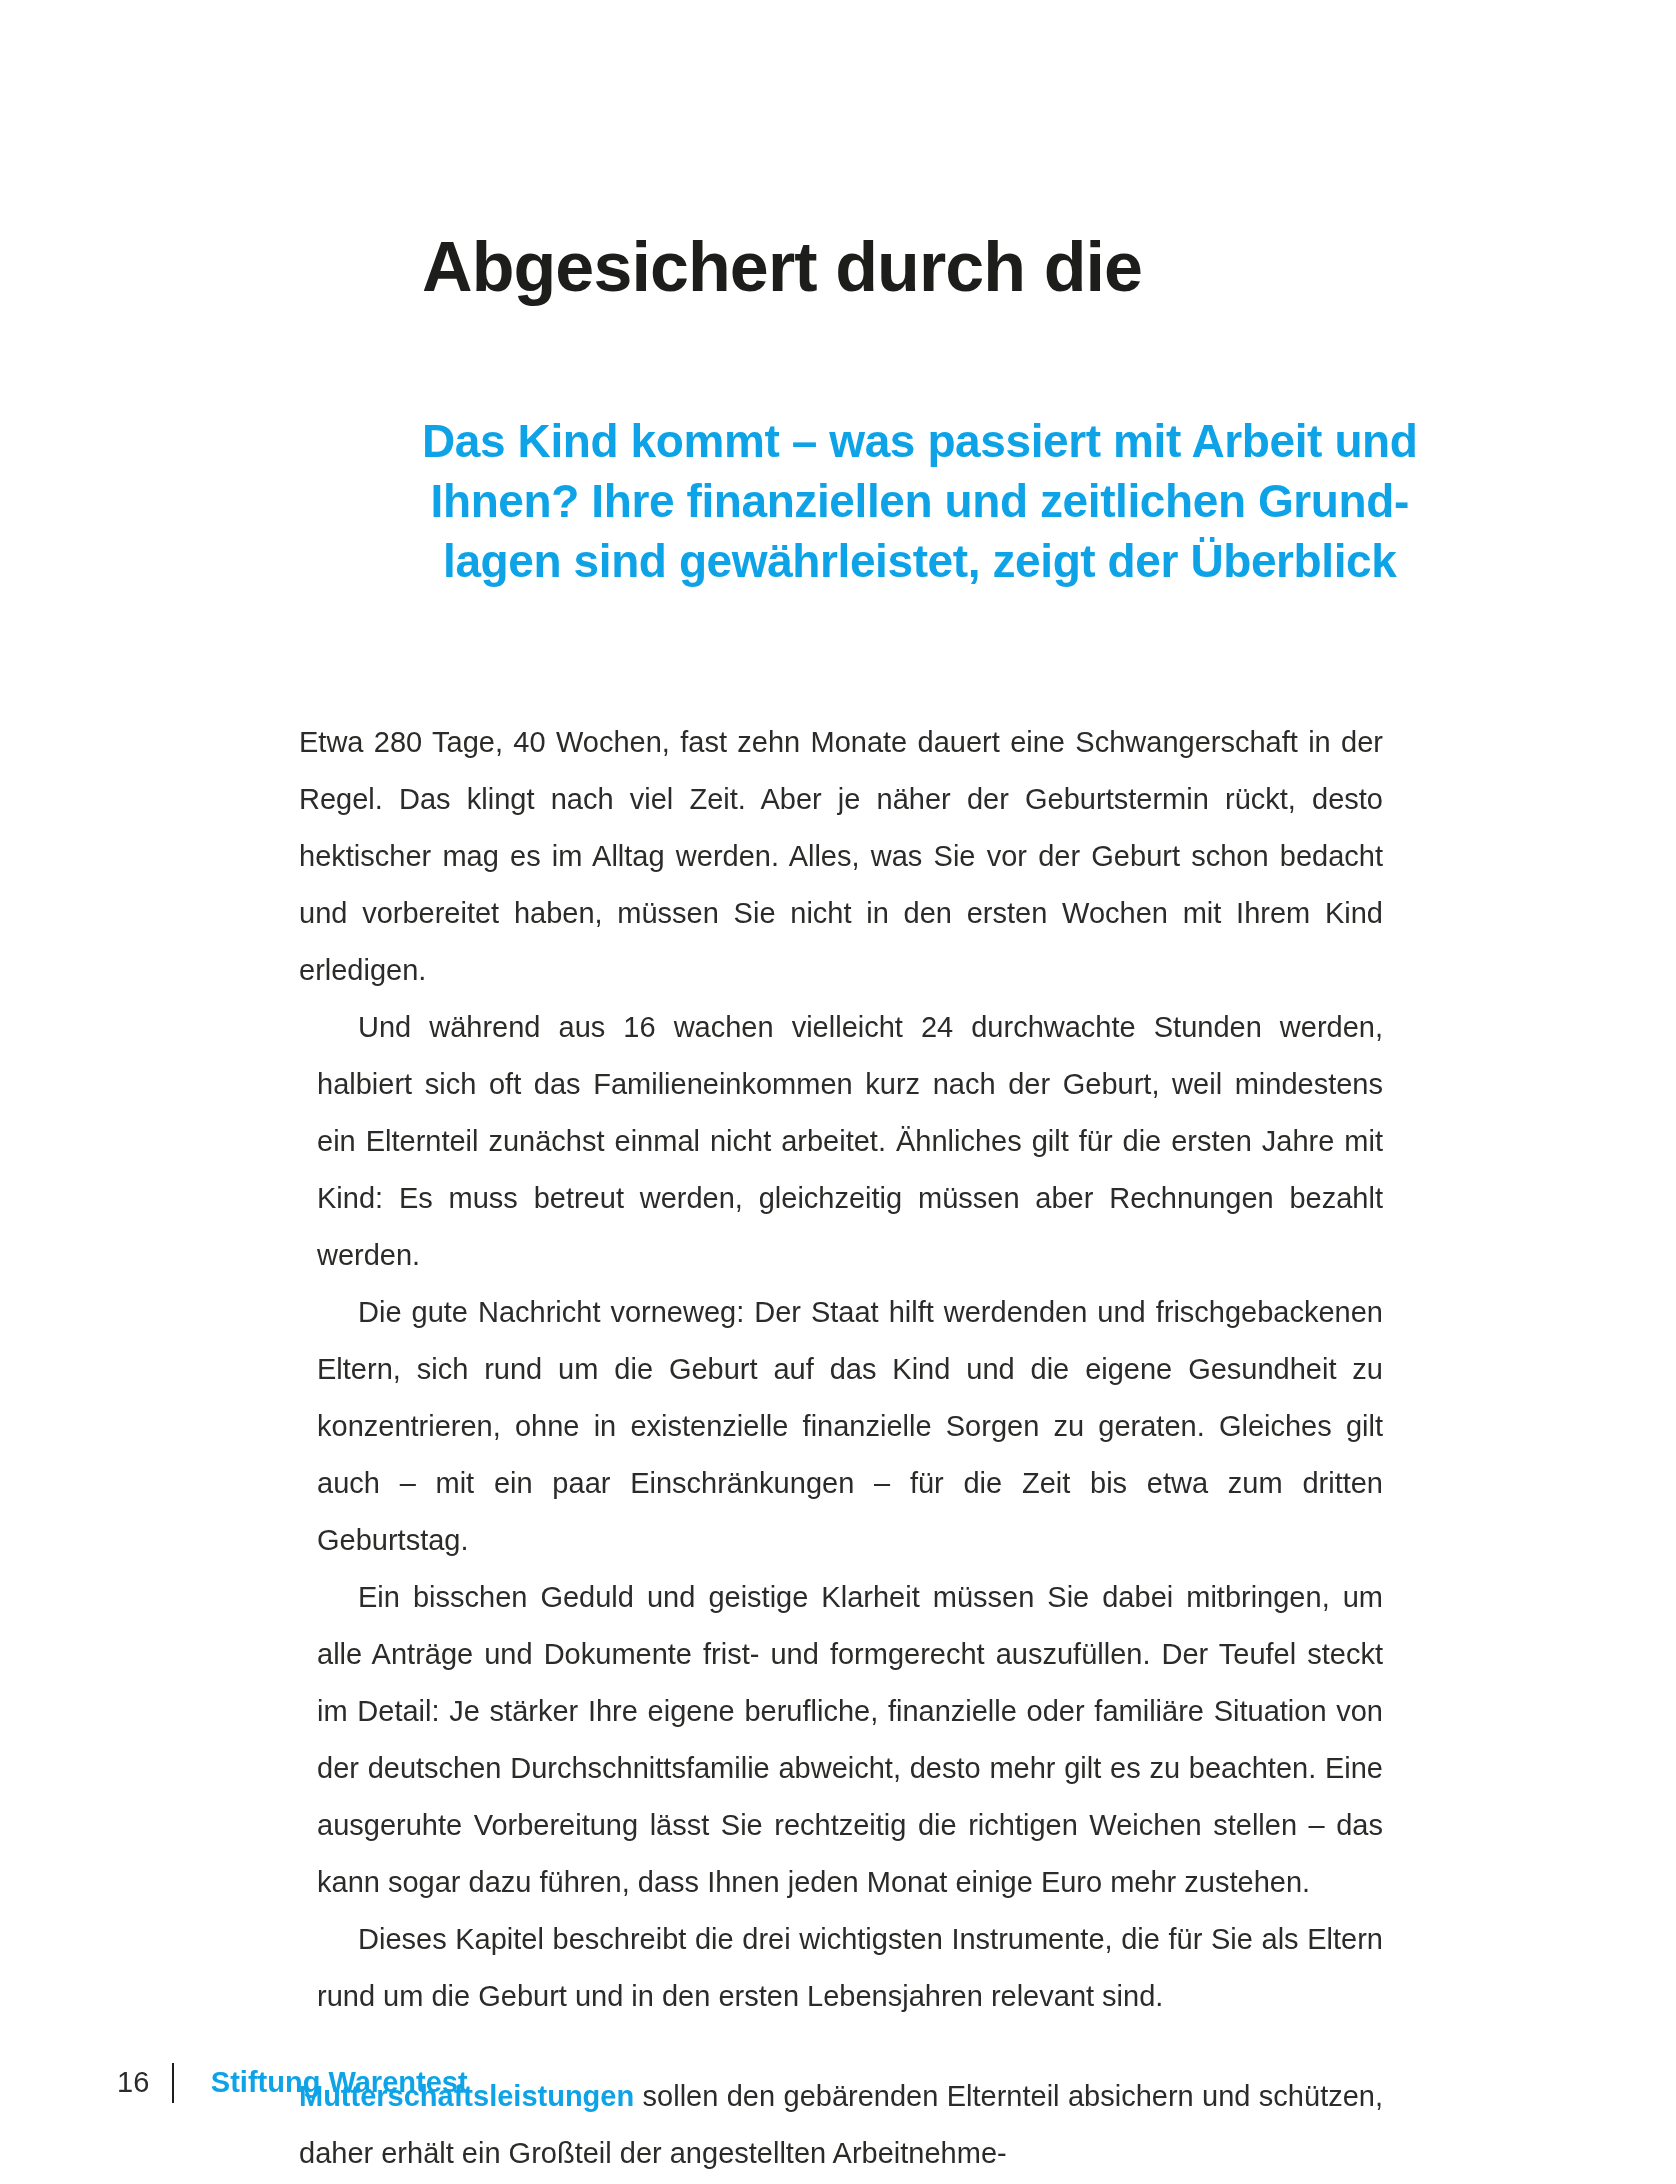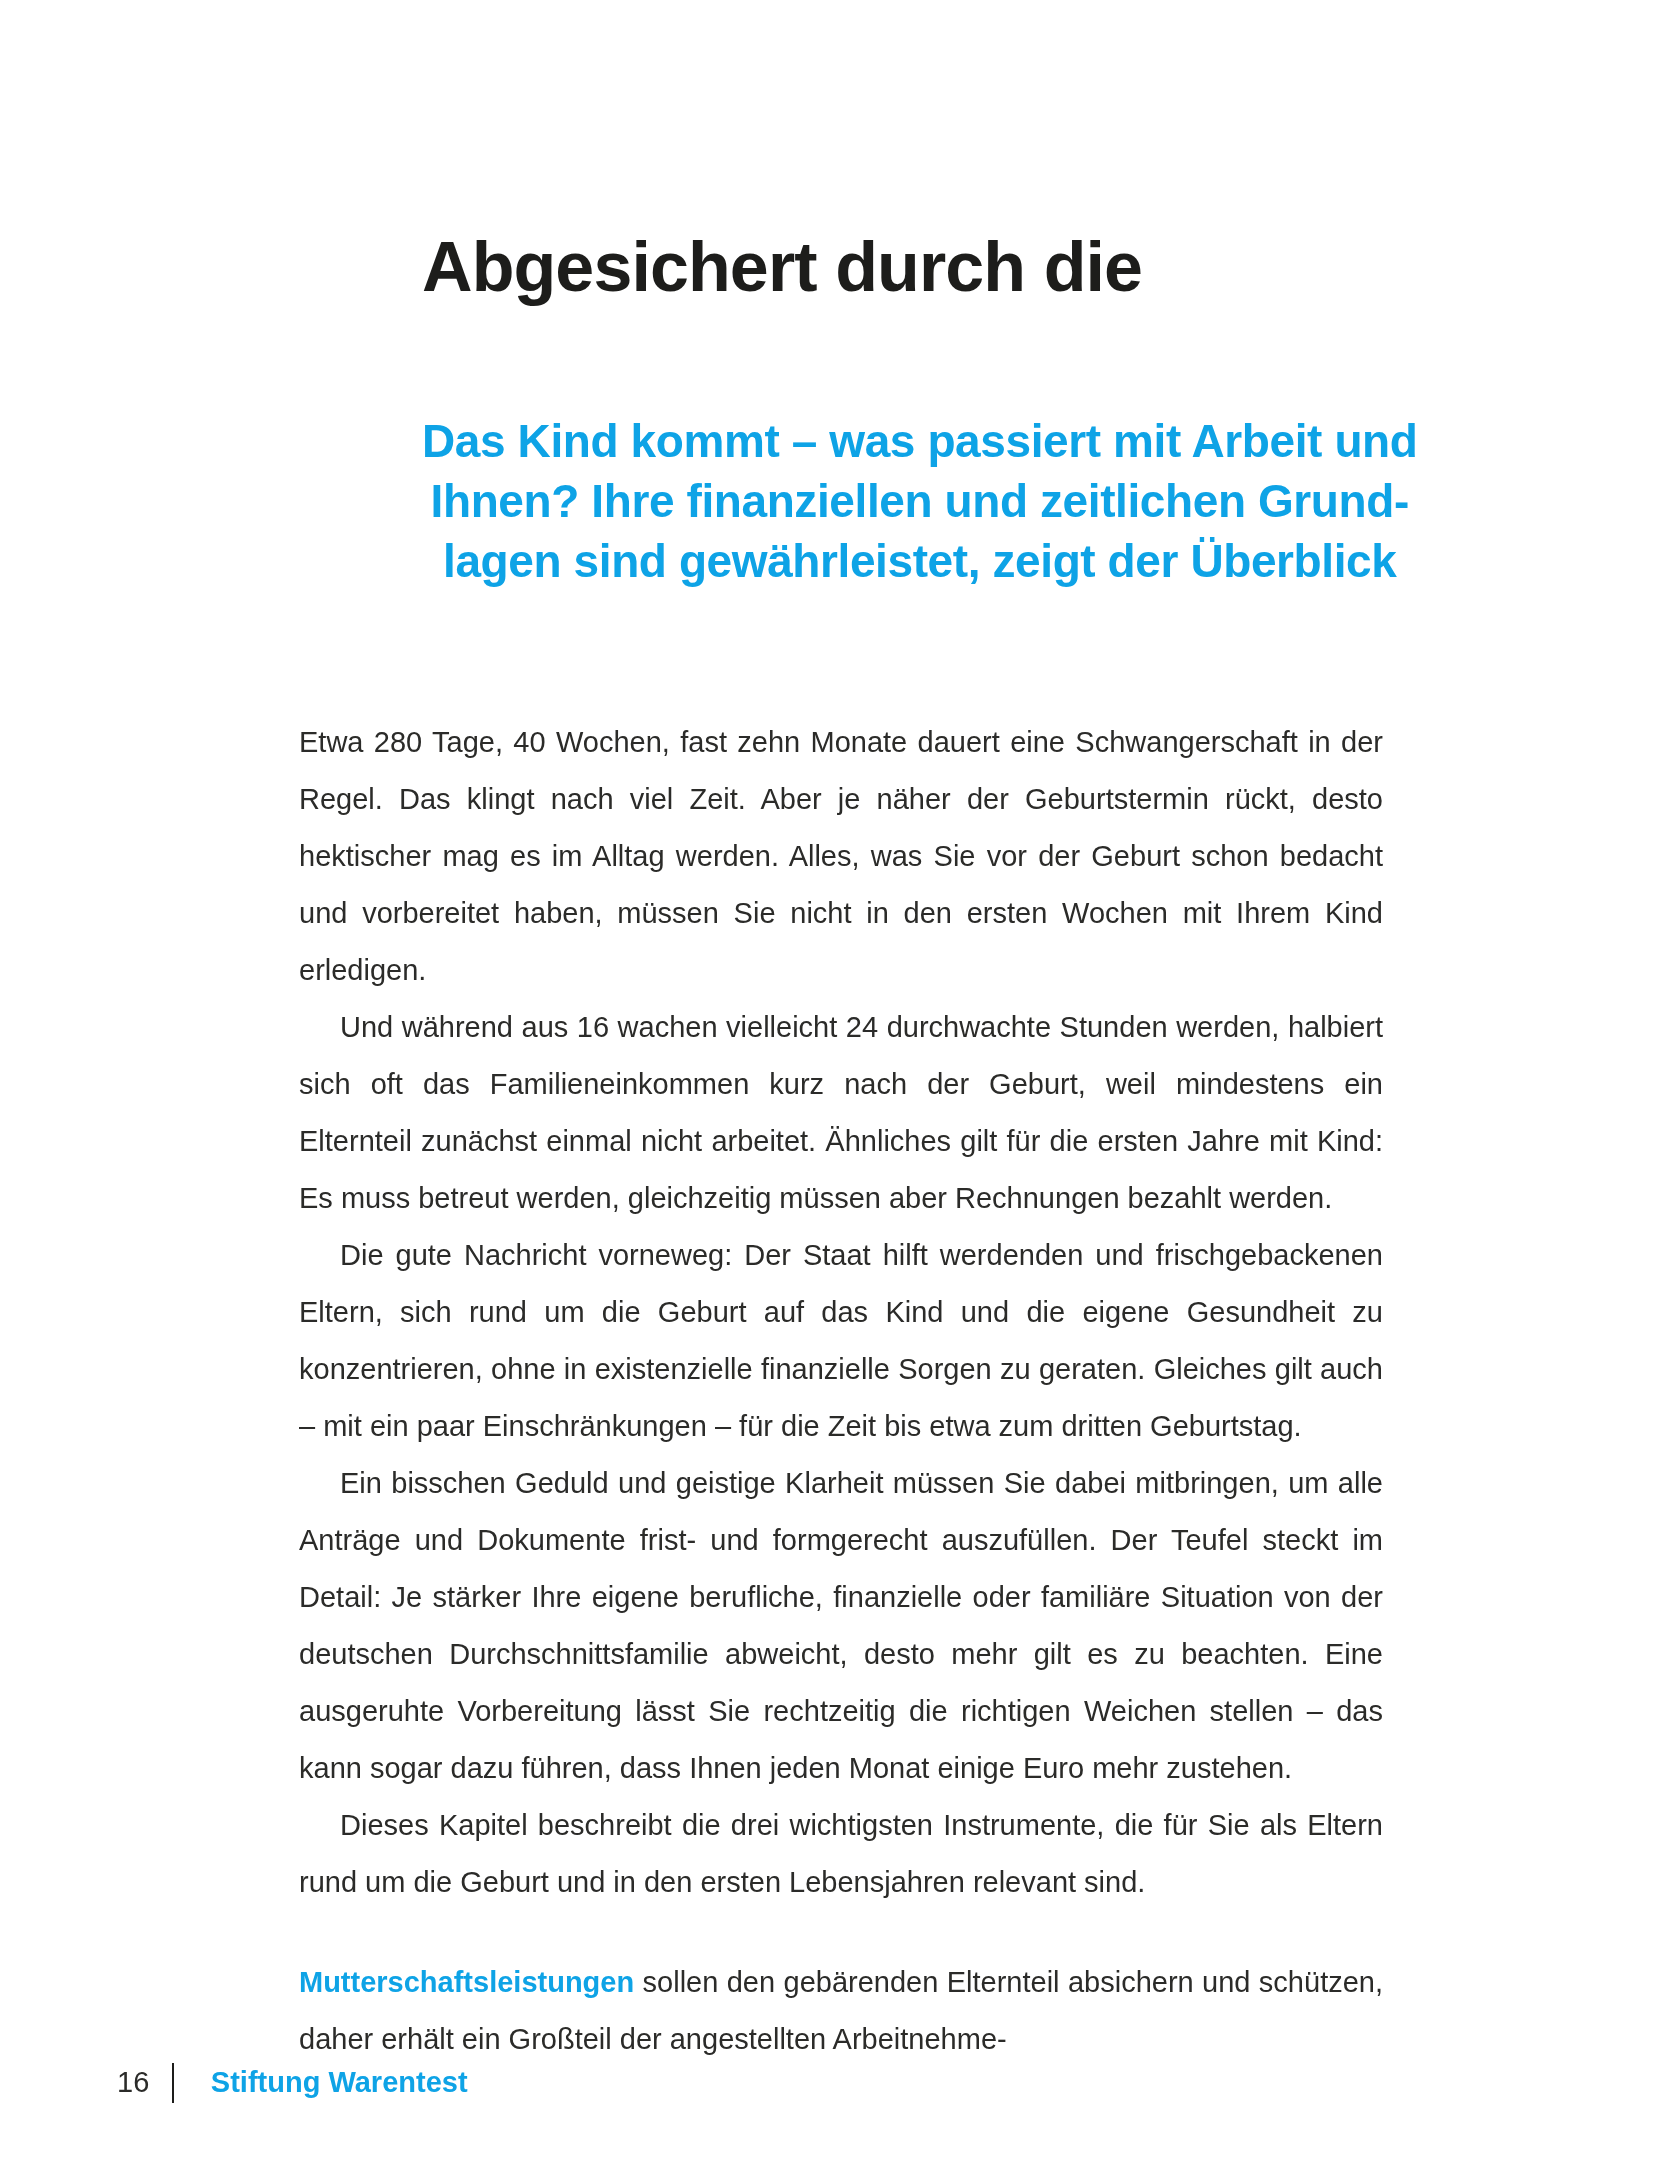--- a/index.html
+++ b/index.html
@@ -48,21 +48,21 @@
     left: 299px;
     top: 714px;
     width: 1084px;
     color: #2b2b29;
     font-size: 29px;
     line-height: 57px;
     text-align: justify;
     hyphens: auto;
   }
   .body-copy p { margin: 0; }
-  .body-copy p.indent { text-indent: 41px; }
+  .body-copy p.indent { text-indent: 41px; margin-left: 18px; }
   .lead-para { margin-top: 43px !important; }
   .lead-term {
     color: #0ea3e6;
     font-weight: 700;
   }
 
   
   .page-footer {
     position: absolute;
     left: 117px;

